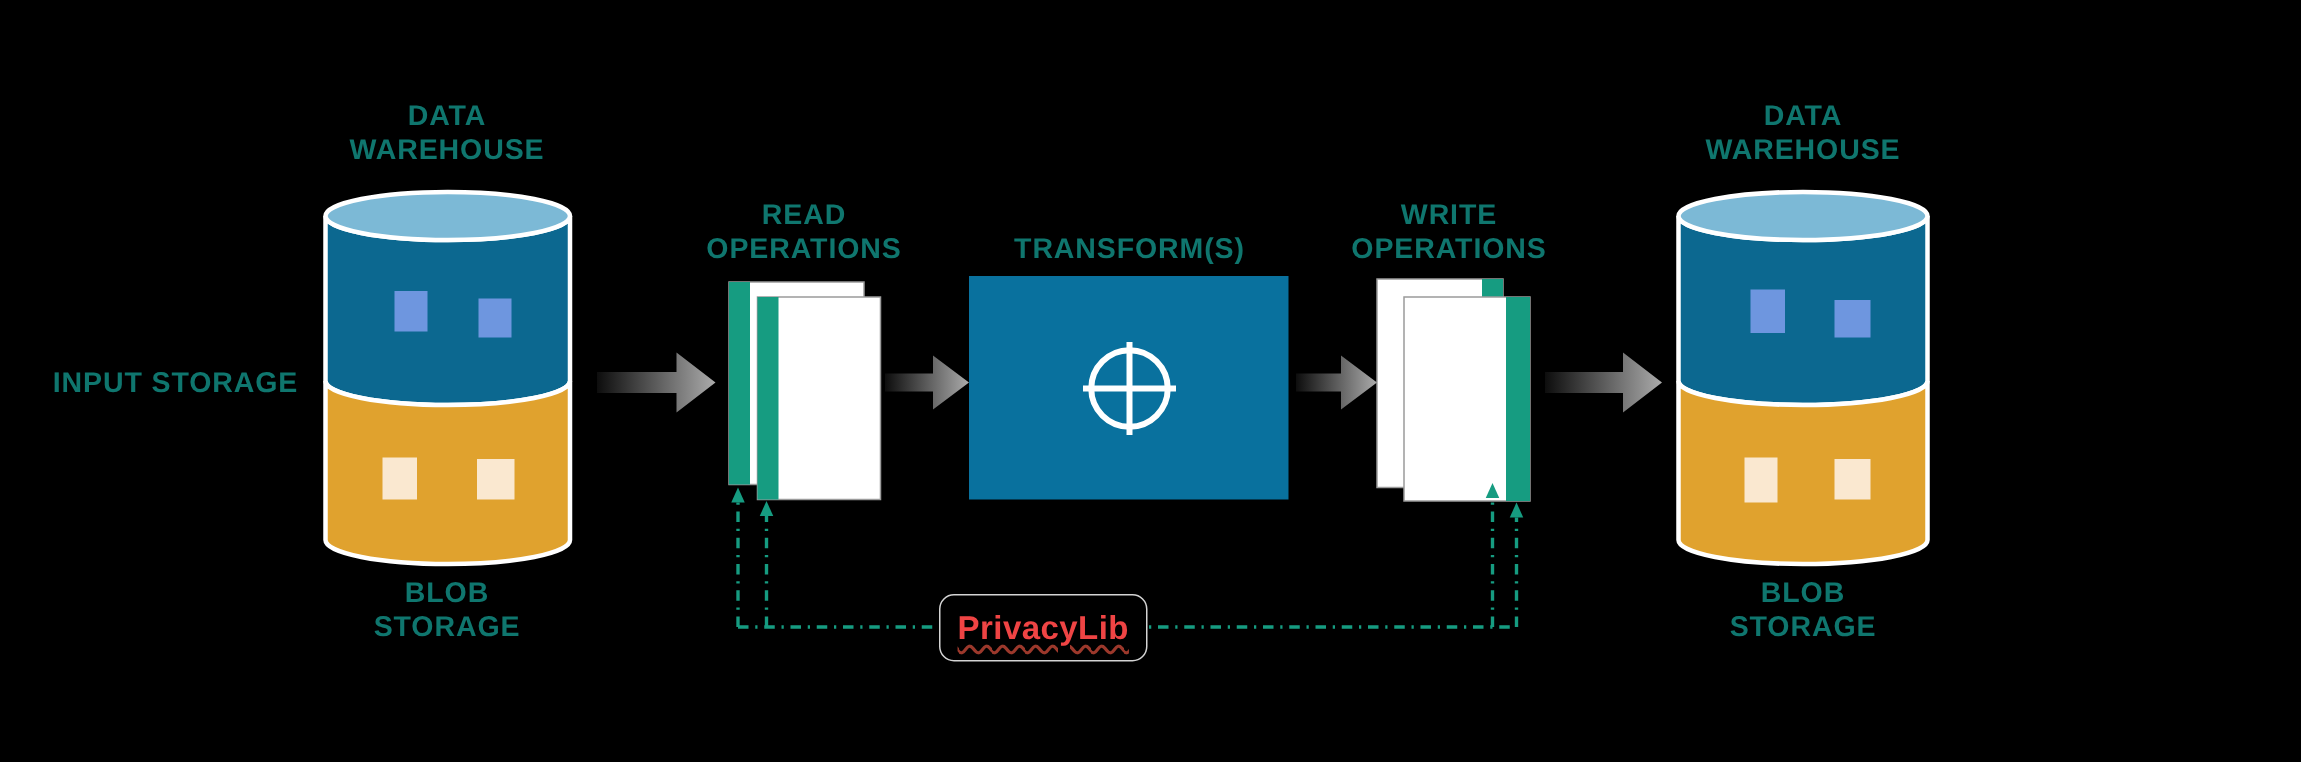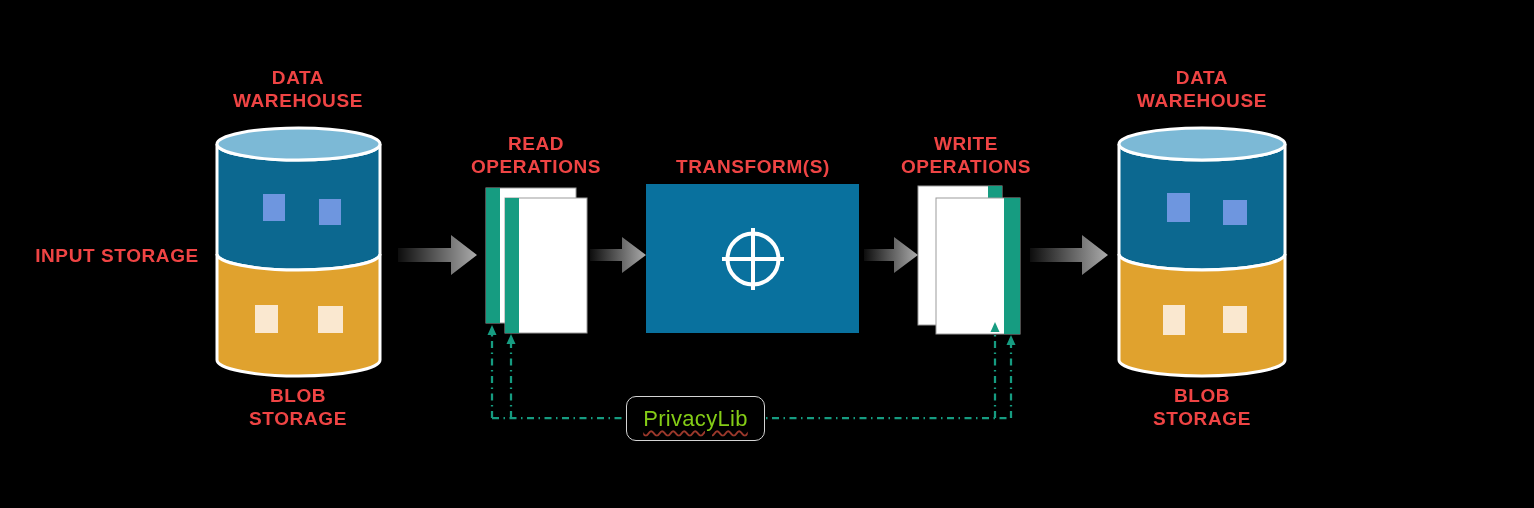--- a/index.html
+++ b/index.html
@@ -6,43 +6,43 @@
   .stage{
     position:relative;
     width:1534px;height:508px;
     background:#000;
     overflow:hidden;
     font-family:"Liberation Sans", sans-serif;
   }
   .stage svg{position:absolute;left:0;top:0;}
   .lbl{
     position:absolute;
-    color:#ef4444;
+    color:#0f766e;
     font-weight:bold;
     font-size:19px;
     letter-spacing:.6px;
     line-height:23px;
     text-align:center;
     white-space:pre-line;
     transform:translateX(-50%);
   }
   .privacylib{
     position:absolute;
     left:626px;top:396px;
     width:139px;height:45px;
     box-sizing:border-box;
     background:#000;
     border:1.5px solid #d4d4d4;
     border-radius:10px;
     display:flex;align-items:center;justify-content:center;
     z-index:3;
   }
   .privacylib span{
-    color:#84cc16;
-    font-weight:normal;
+    color:#ef4444;
+    font-weight:bold;
     font-size:22px;
     letter-spacing:.3px;
     text-decoration-line:underline;
     text-decoration-style:wavy;
     text-decoration-color:#9c382b;
     text-decoration-thickness:2px;
     text-underline-offset:4px;
   }
 </style>
 </head>

